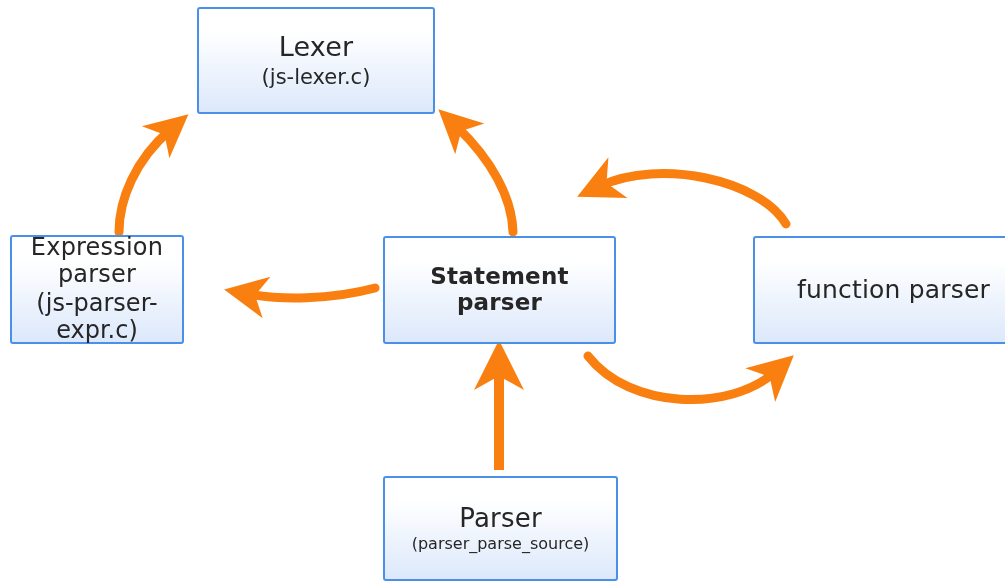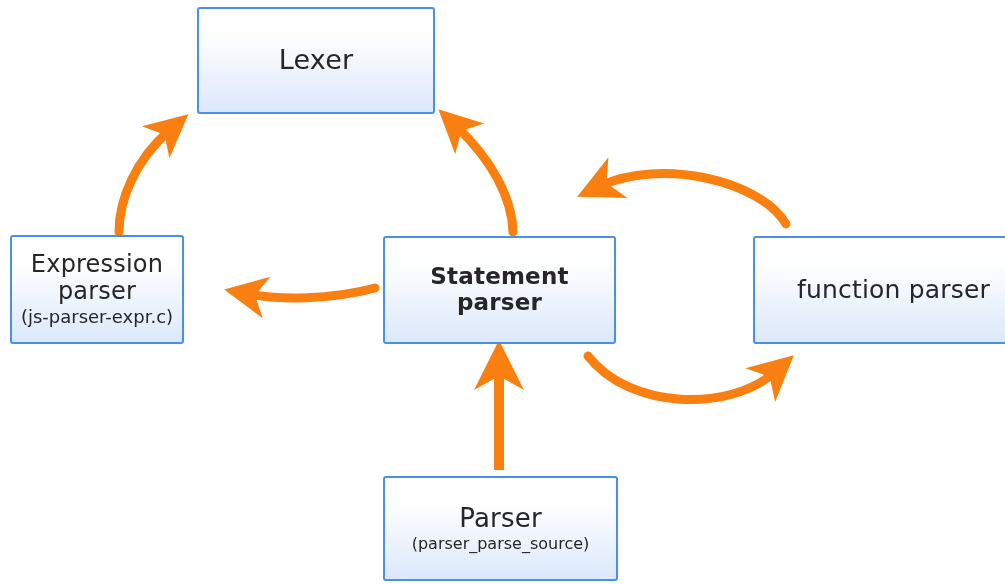--- a/index.html
+++ b/index.html
@@ -89,21 +89,21 @@
     top: 476px;
     width: 235px;
     height: 105px;
   }
 
   #node-function .title { font-size: 25px; }
   #node-function .sub   { font-size: 20px; }
   #node-parser .title   { font-size: 26px; }
   #node-parser .sub     { font-size: 16px; }
   #node-expression .title { font-size: 24px; }
-  #node-expression .sub   { font-size: 18px; }
+  #node-expression .sub   { font-size: 24px; }
   #node-statement .title  { font-size: 23px; font-weight: bold; }
   #node-statement .sub    { font-size: 20px; }
   #node-lexer .title { font-size: 27px; }
   #node-lexer .sub   { font-size: 21px; }
 </style>
 </head>
 <body>
 
 <div id="canvas">
 
@@ -125,20 +125,21 @@
 
     <path d="M 786,224 C 760,180 660,158 600,186" fill="none" stroke="#f98010" stroke-width="9" stroke-linecap="round" marker-end="url(#ah2)"></path>
 
     <path d="M 588,356 C 630,410 730,412 775,372" fill="none" stroke="#f98010" stroke-width="9" stroke-linecap="round" marker-end="url(#ah2)"></path>
 
     <path d="M 499,470 L 499,368" fill="none" stroke="#f98010" stroke-width="10" stroke-linecap="butt" marker-end="url(#ah2)"></path>
   </svg>
 
   <div class="node" id="node-lexer">
     <div class="title">Lexer</div>
+    <div class="sub">(js-lexer.c)</div>
   </div>
 
   <div class="node" id="node-expression">
     <div class="title">Expression
 parser</div>
     <div class="sub">(js-parser-expr.c)</div>
   </div>
 
   <div class="node" id="node-statement">
     <div class="title">Statement

